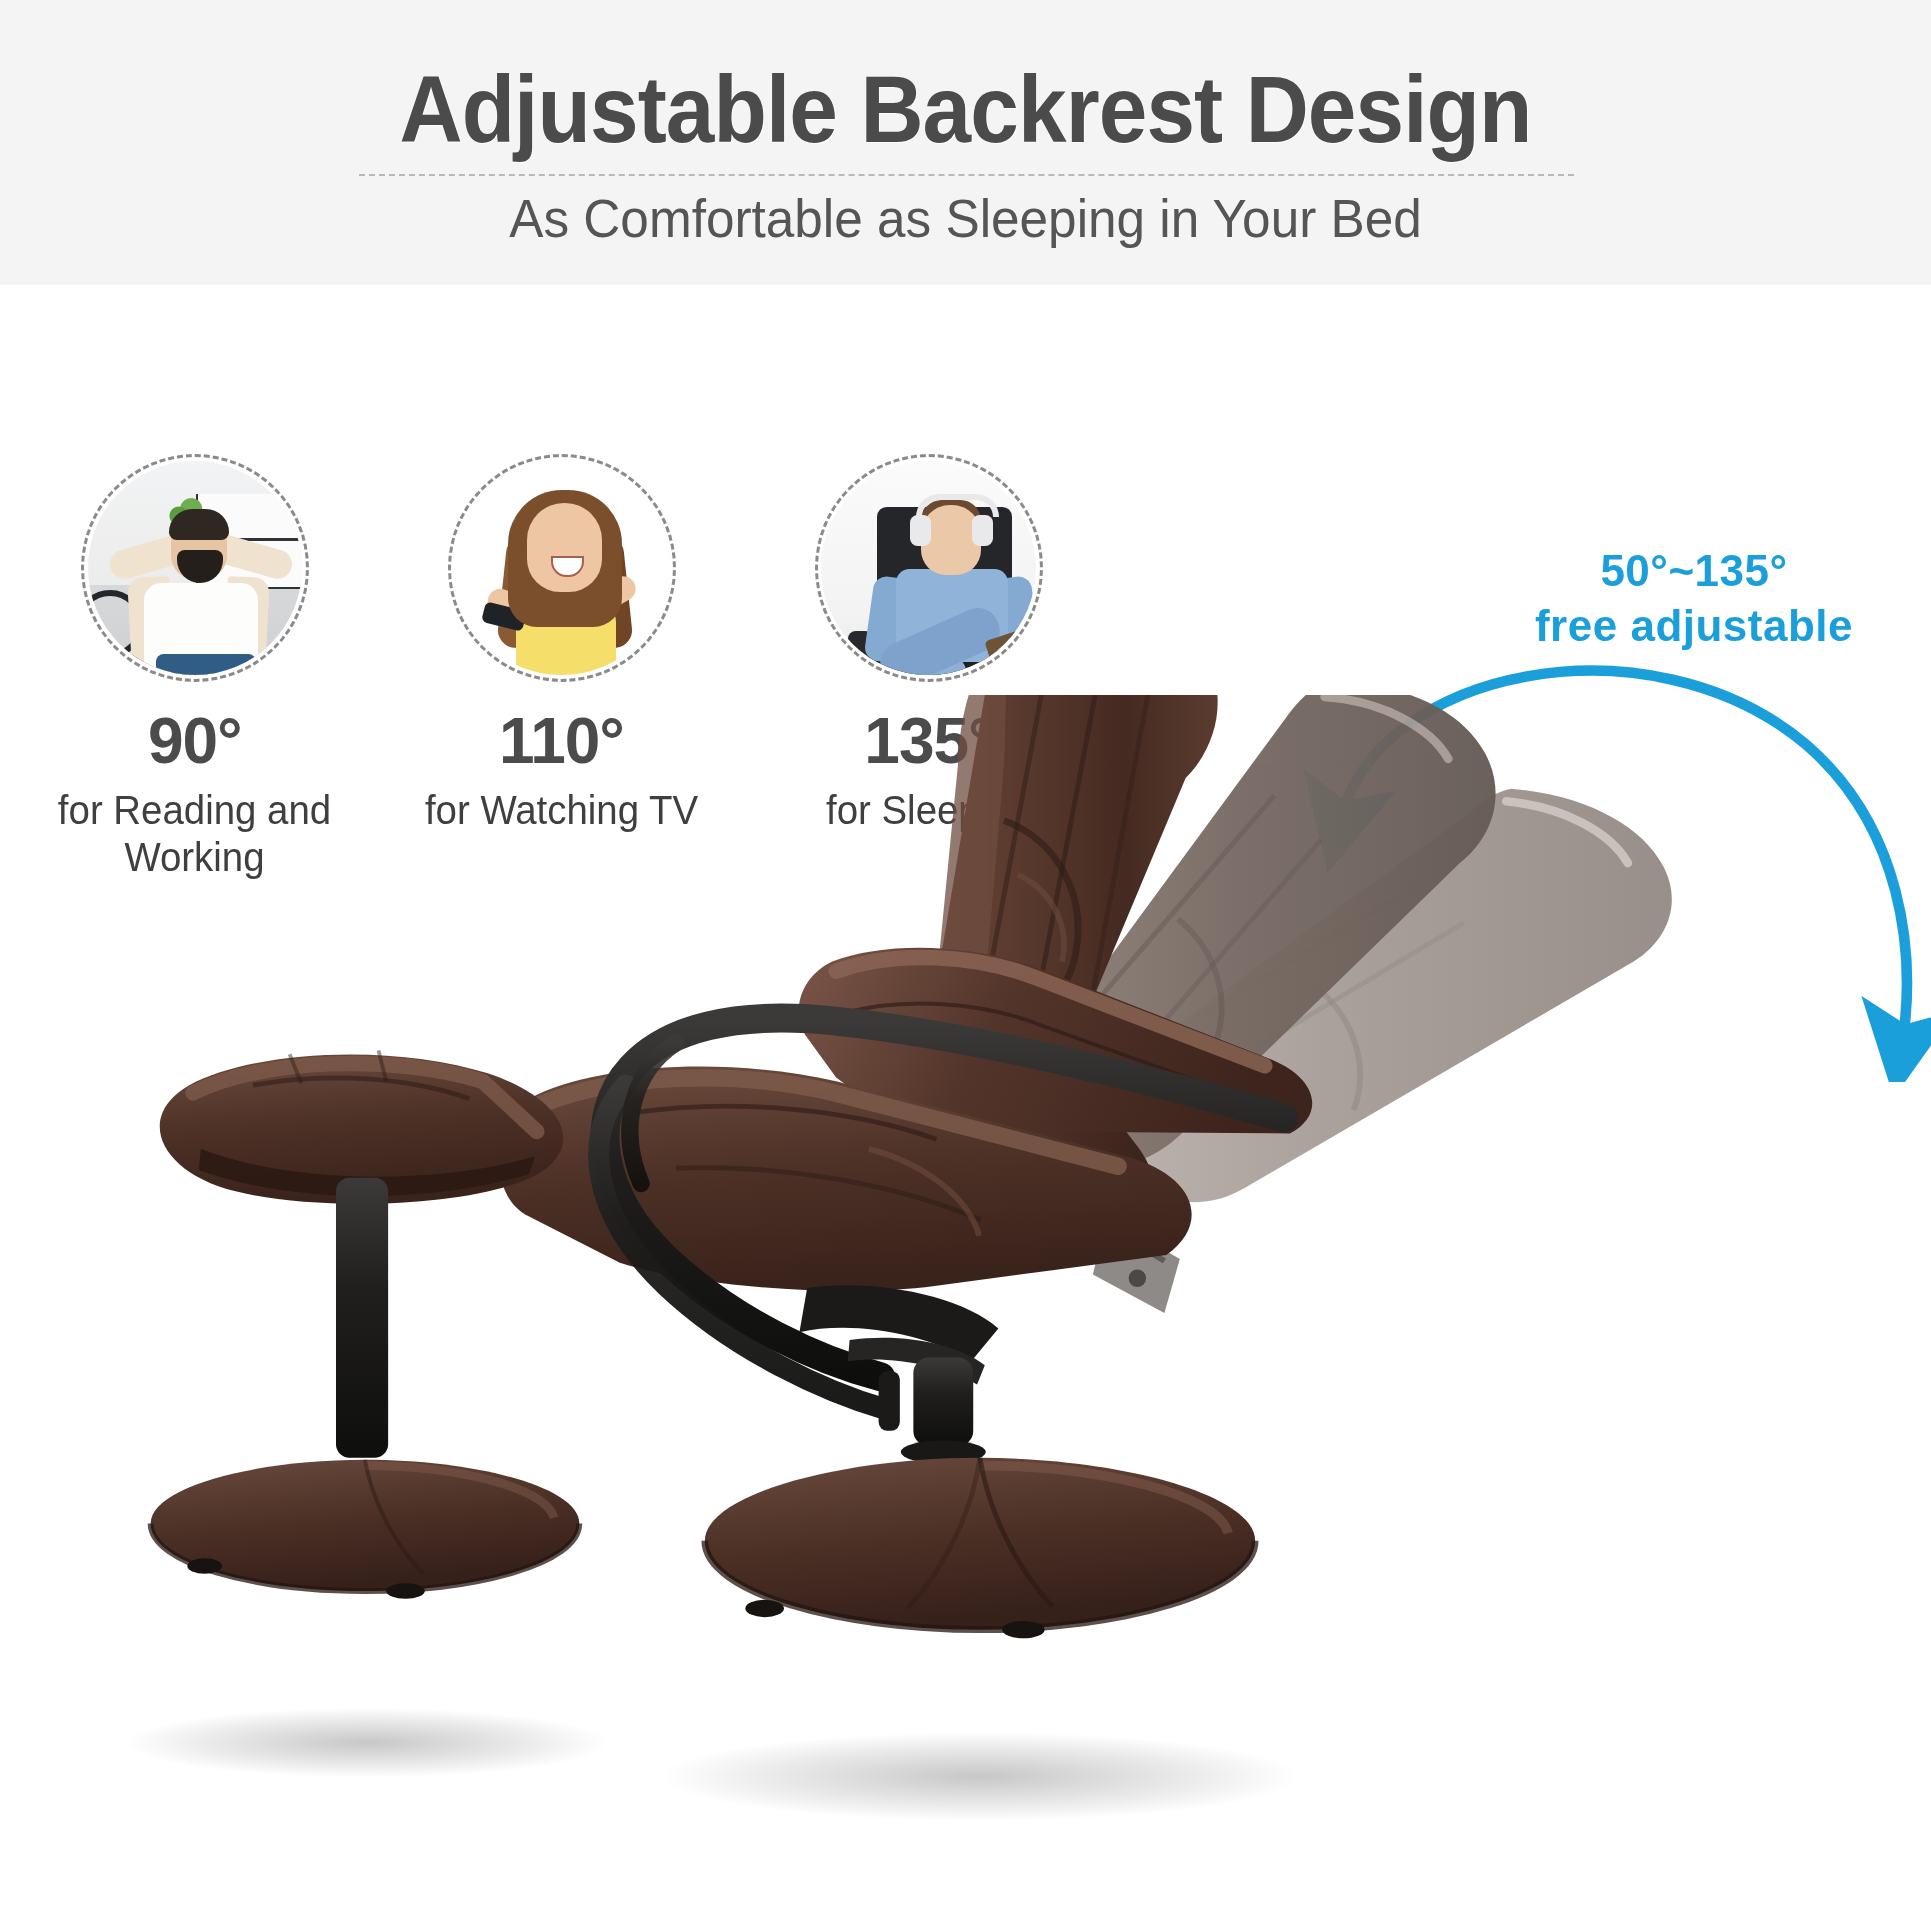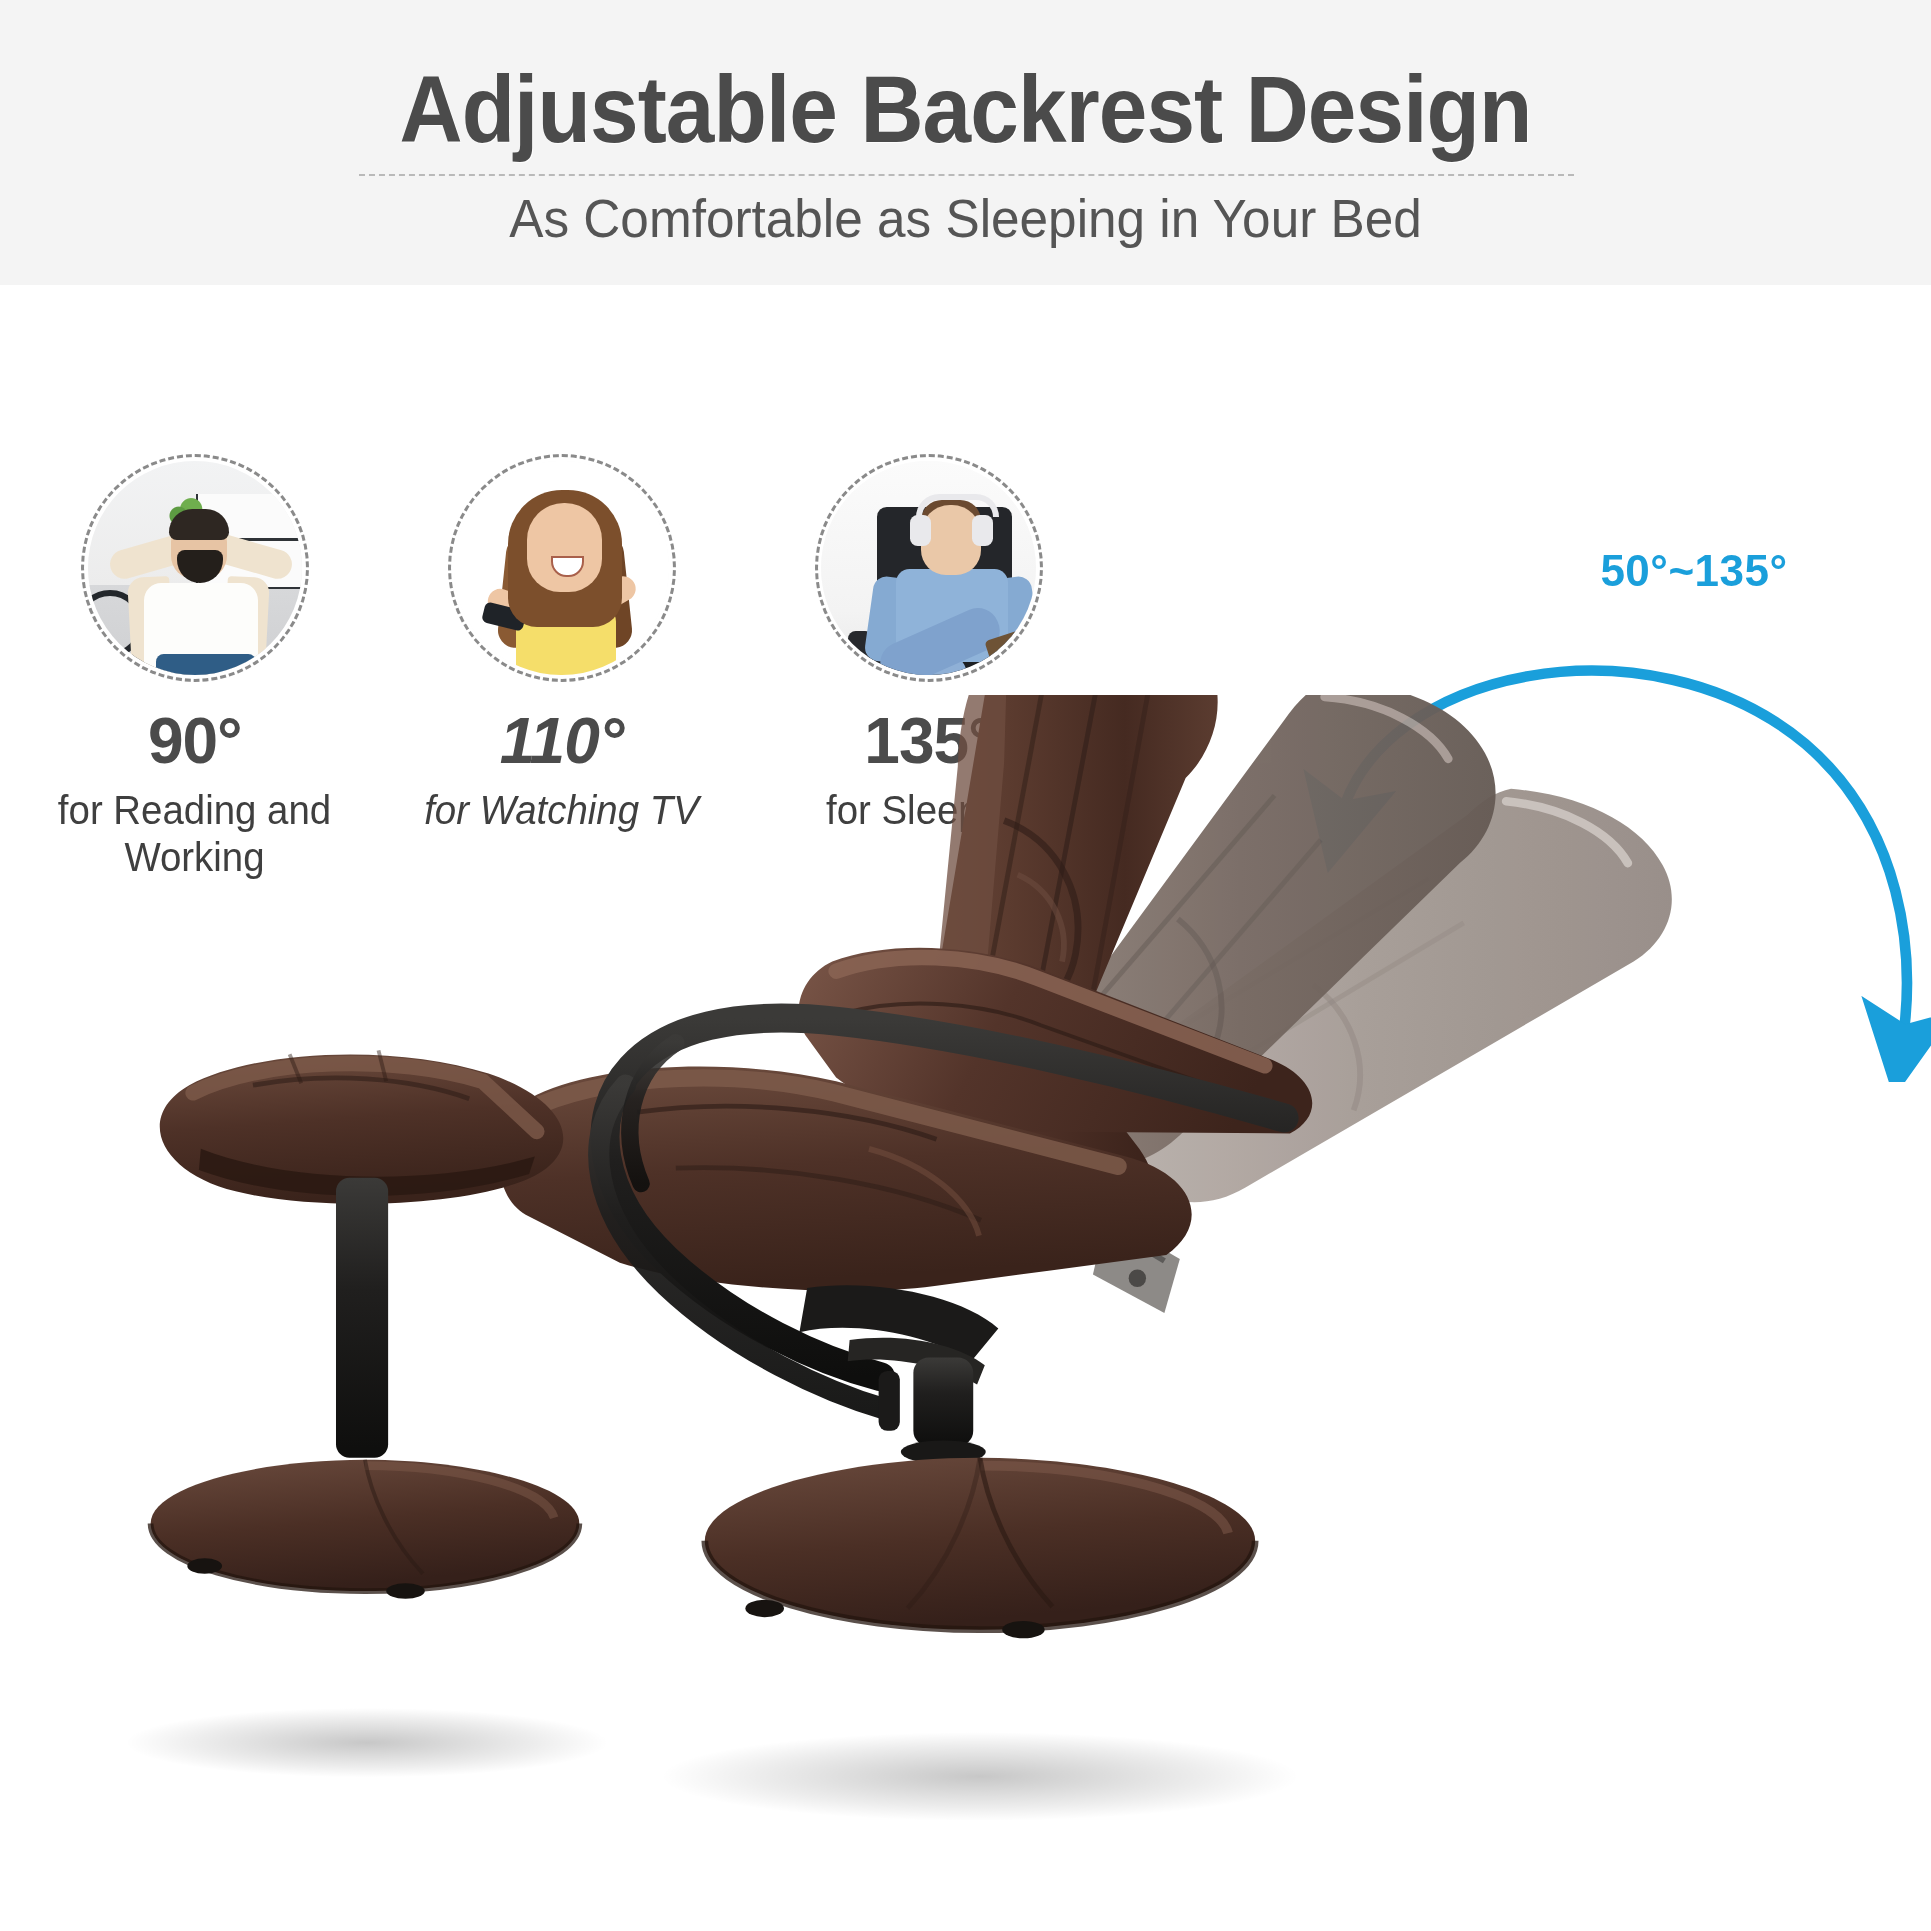--- a/index.html
+++ b/index.html
@@ -40,21 +40,21 @@
     font-weight:normal;
     color:#555555;
     transform:scaleX(0.95);
     white-space:nowrap;
   }
 
   
   .badges{position:absolute;left:16px;top:454px;width:1188px;height:502px;}
   .badge{position:absolute;top:0;width:377px;text-align:center;}
   .badge.b0{left:-9.7px;}
-  .badge.b1{left:357px;font-style:italic;}
+  .badge.b1{left:357px;}
   .badge.b2{left:724px;}
 
   .badge-circle{
     position:relative;
     width:222px;height:222px;margin:0 auto;
     border-radius:50%;
     border:3.9px dashed #8a8a8a;
     background:#ffffff;
     overflow:hidden;
   }
@@ -214,20 +214,21 @@
           <div class="h-hpR"></div>
         </div>
       </div>
       <div class="badge-deg">135°</div>
       <div class="badge-use">for Sleeping</div>
     </div>
   </div>
 
   <div class="annot">
     <div>50°~135°</div>
+    <div>free adjustable</div>
   </div>
 
   <div class="arc-wrap">
     <svg width="647" height="454" viewBox="0 0 670 470">
       <defs>
         <marker id="arrowStart" markerWidth="9" markerHeight="9" refX="5" refY="4.5" orient="auto" markerUnits="strokeWidth">
           <path d="M9,0 L0,4.5 L9,9 L7,4.5 Z" fill="#1a9fdb"></path>
         </marker>
         <marker id="arrowEnd" markerWidth="9" markerHeight="9" refX="4" refY="4.5" orient="auto" markerUnits="strokeWidth">
           <path d="M0,0 L9,4.5 L0,9 L2,4.5 Z" fill="#1a9fdb"></path>

